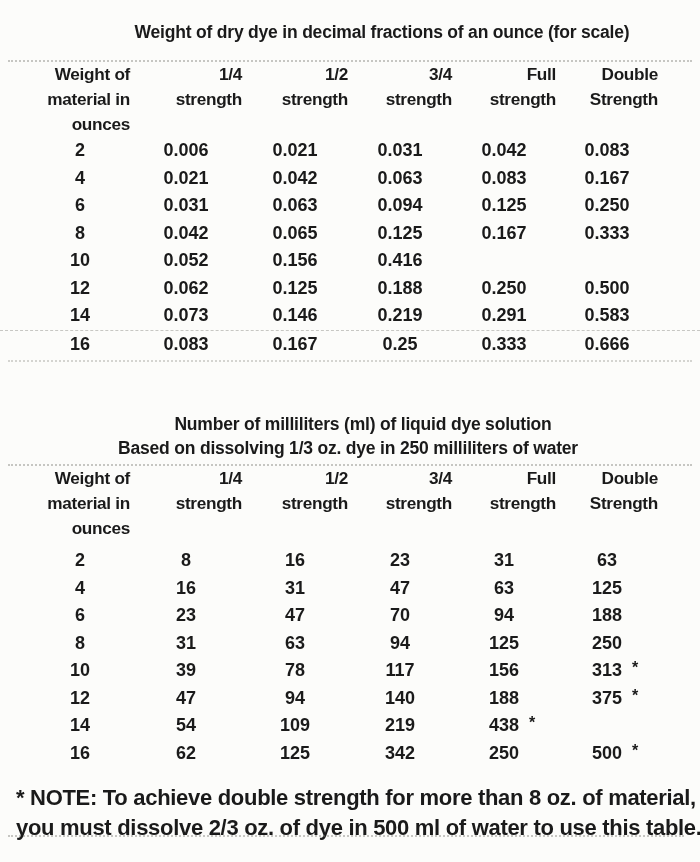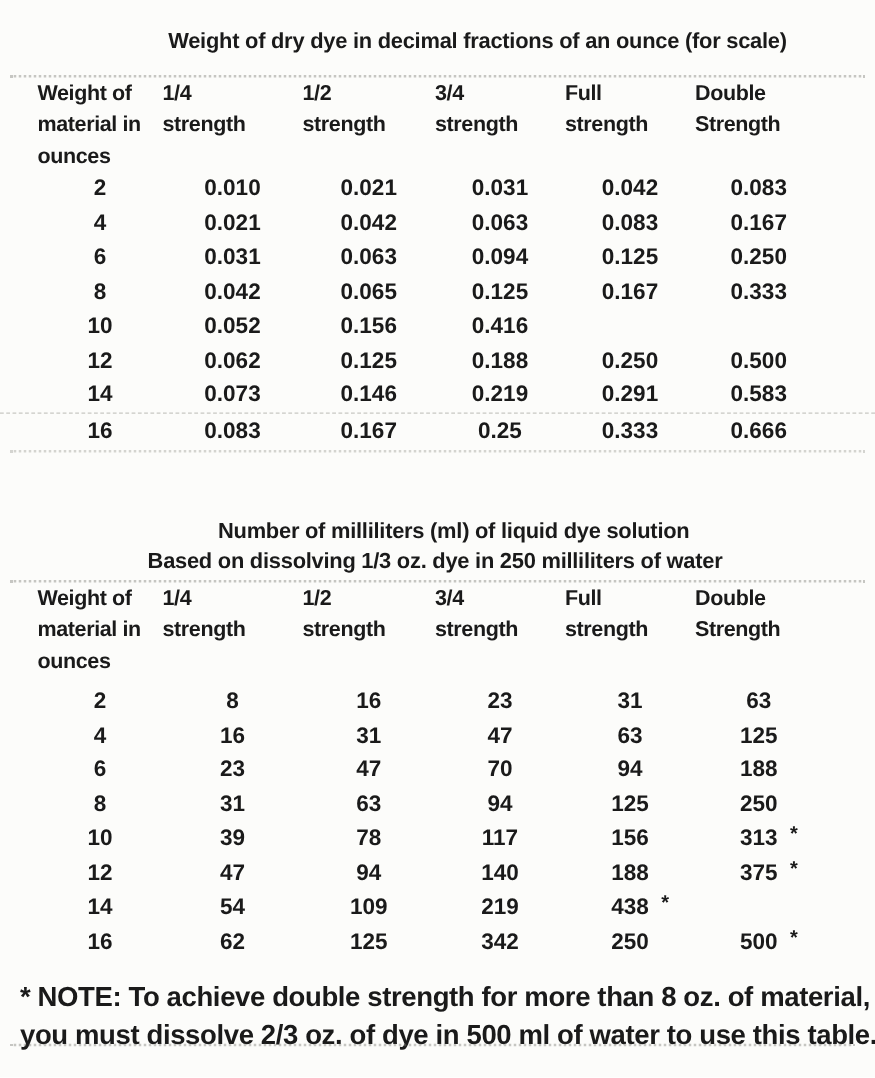--- a/index.html
+++ b/index.html
@@ -34,21 +34,21 @@
   .d2 { margin-top: 4px; }
   .d-bottom { position: absolute; left: 0; right: 8px; bottom: 25px; }
   .grid {
     display: grid;
     grid-template-columns: 100px 112px 106px 104px 104px 102px;
     padding-left: 30px;
   }
   .th {
     font-size: 17.2px;
     line-height: 25px;
-    text-align: left;
+    text-align: right;
     letter-spacing: -0.3px;
     white-space: nowrap;
   }
   .row { height: 27.5px; }
   .row.scanline { border-top: 1px dashed rgba(120, 120, 112, 0.4); }
   .cell {
     position: relative;
     text-align: center;
     font-size: 18px;
     line-height: 27.5px;
@@ -103,21 +103,21 @@
           <div class="th-line">strength</div>
         </div>
         <div class="th">
           <div class="th-line">Double</div>
           <div class="th-line">Strength</div>
         </div>
       </div>
     <div class="tbody">
         <div class="grid row">
           <div class="cell ounces"><span class="num">2</span></div>
-          <div class="cell"><span class="num">0.010</span></div>
+          <div class="cell"><span class="num">0.006</span></div>
           <div class="cell"><span class="num">0.021</span></div>
           <div class="cell"><span class="num">0.031</span></div>
           <div class="cell"><span class="num">0.042</span></div>
           <div class="cell"><span class="num">0.083</span></div>
         </div>
         <div class="grid row">
           <div class="cell ounces"><span class="num">4</span></div>
           <div class="cell"><span class="num">0.021</span></div>
           <div class="cell"><span class="num">0.042</span></div>
           <div class="cell"><span class="num">0.063</span></div>

